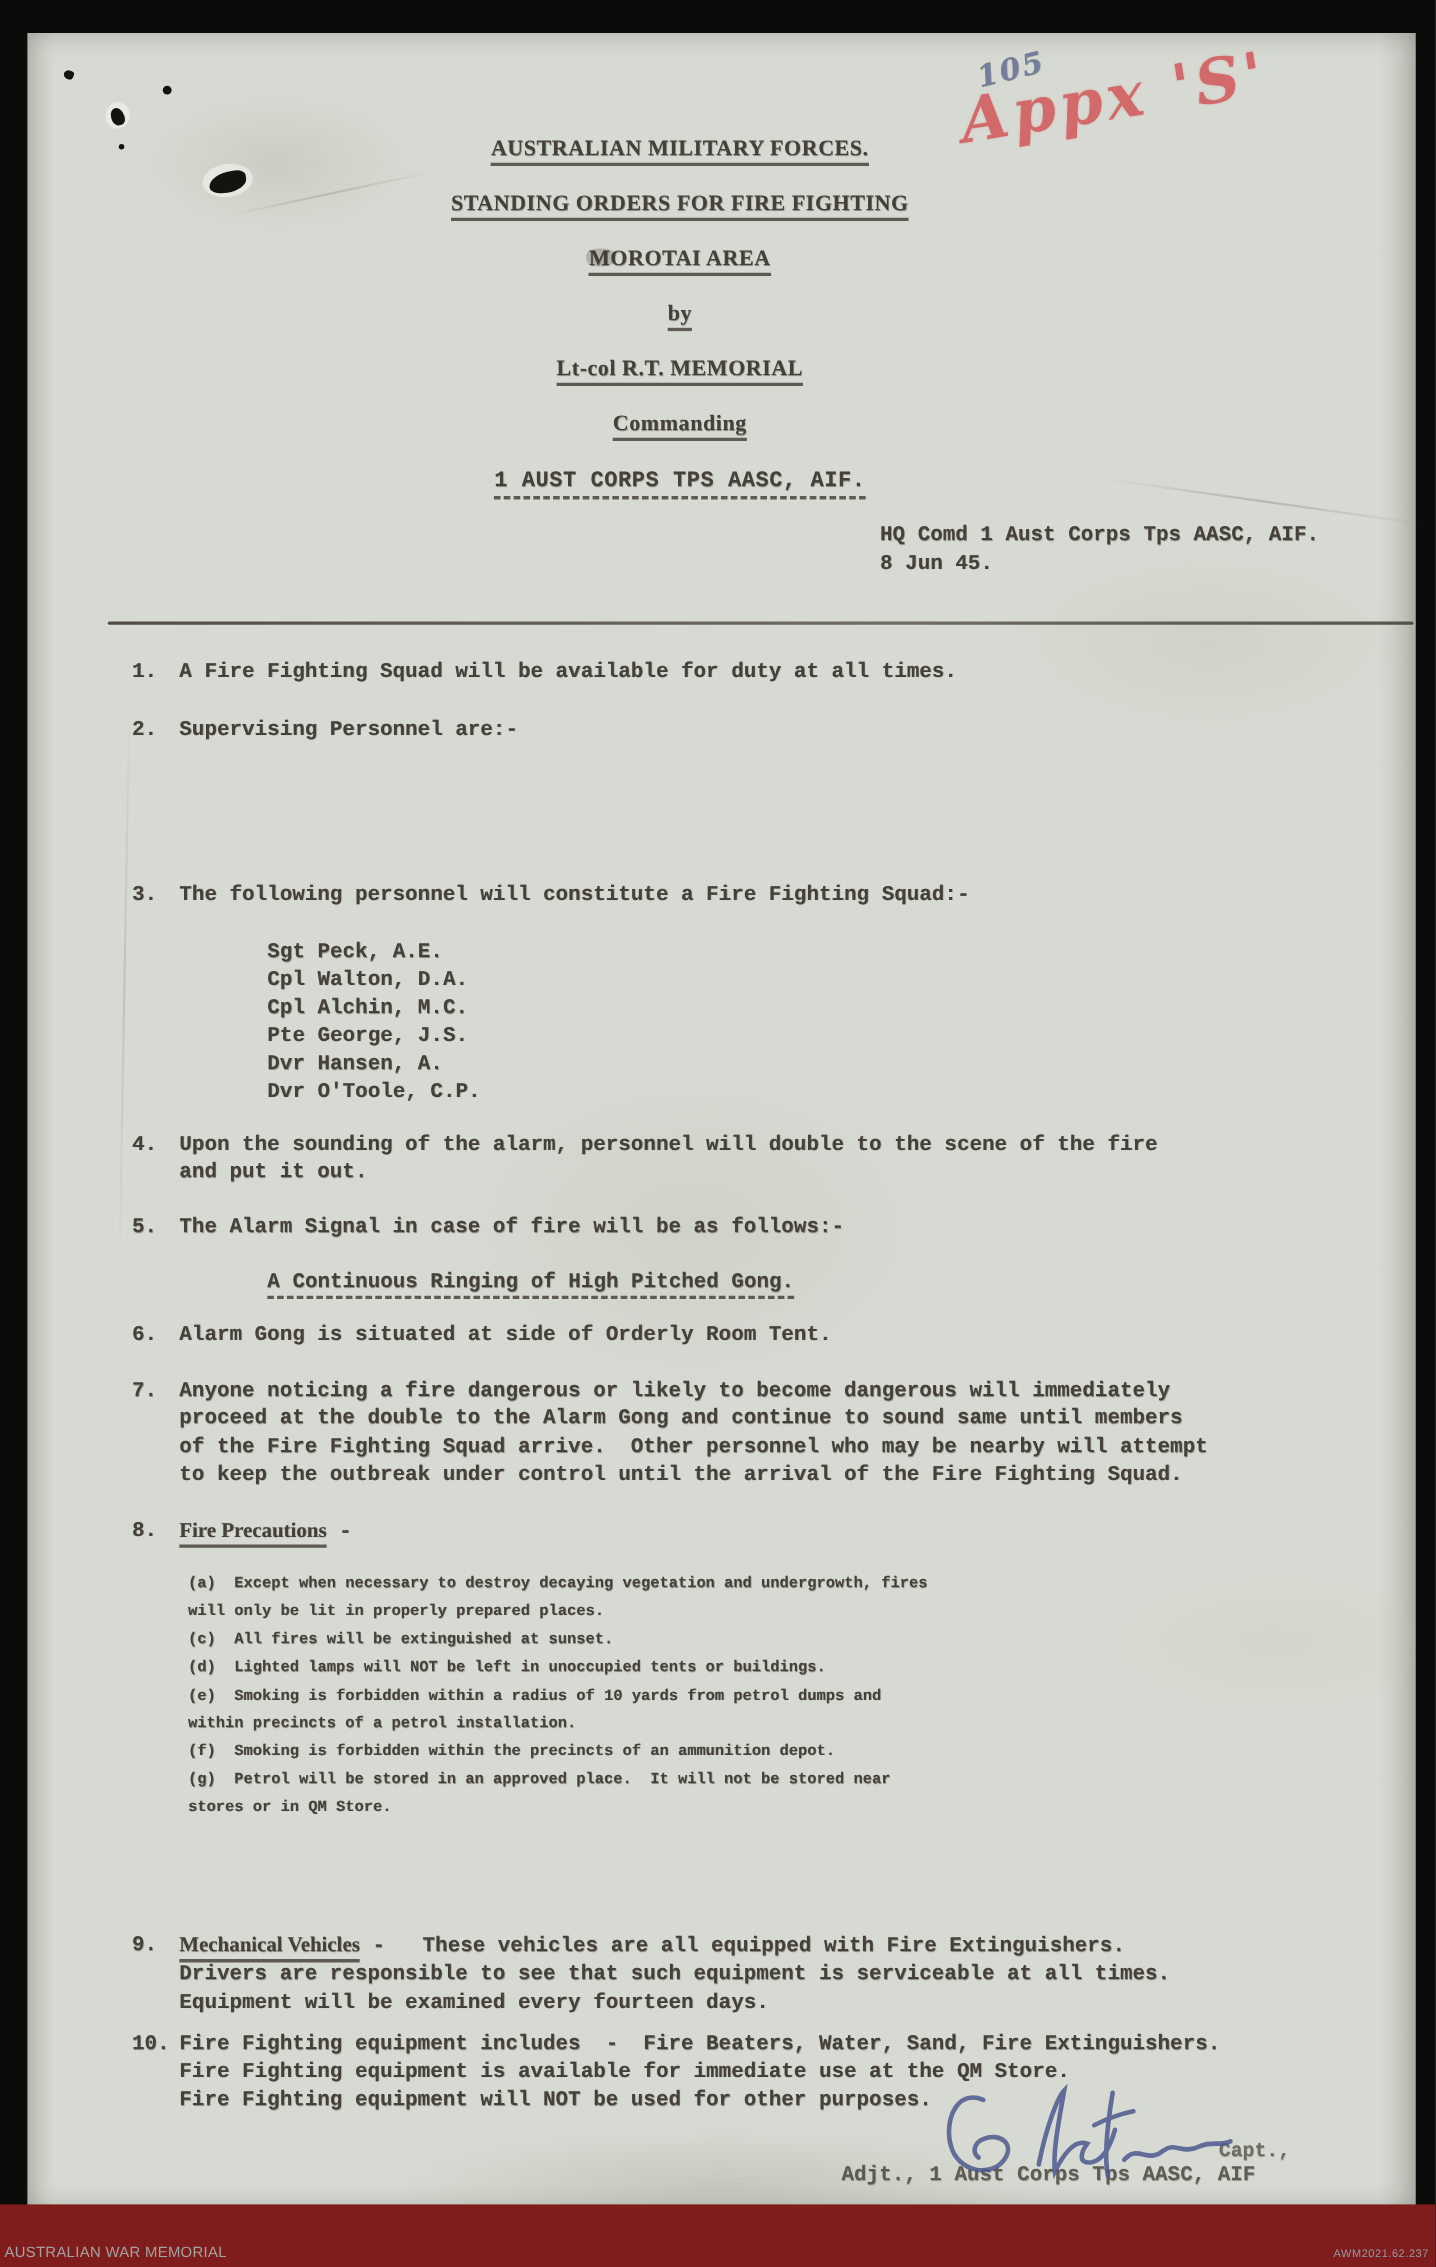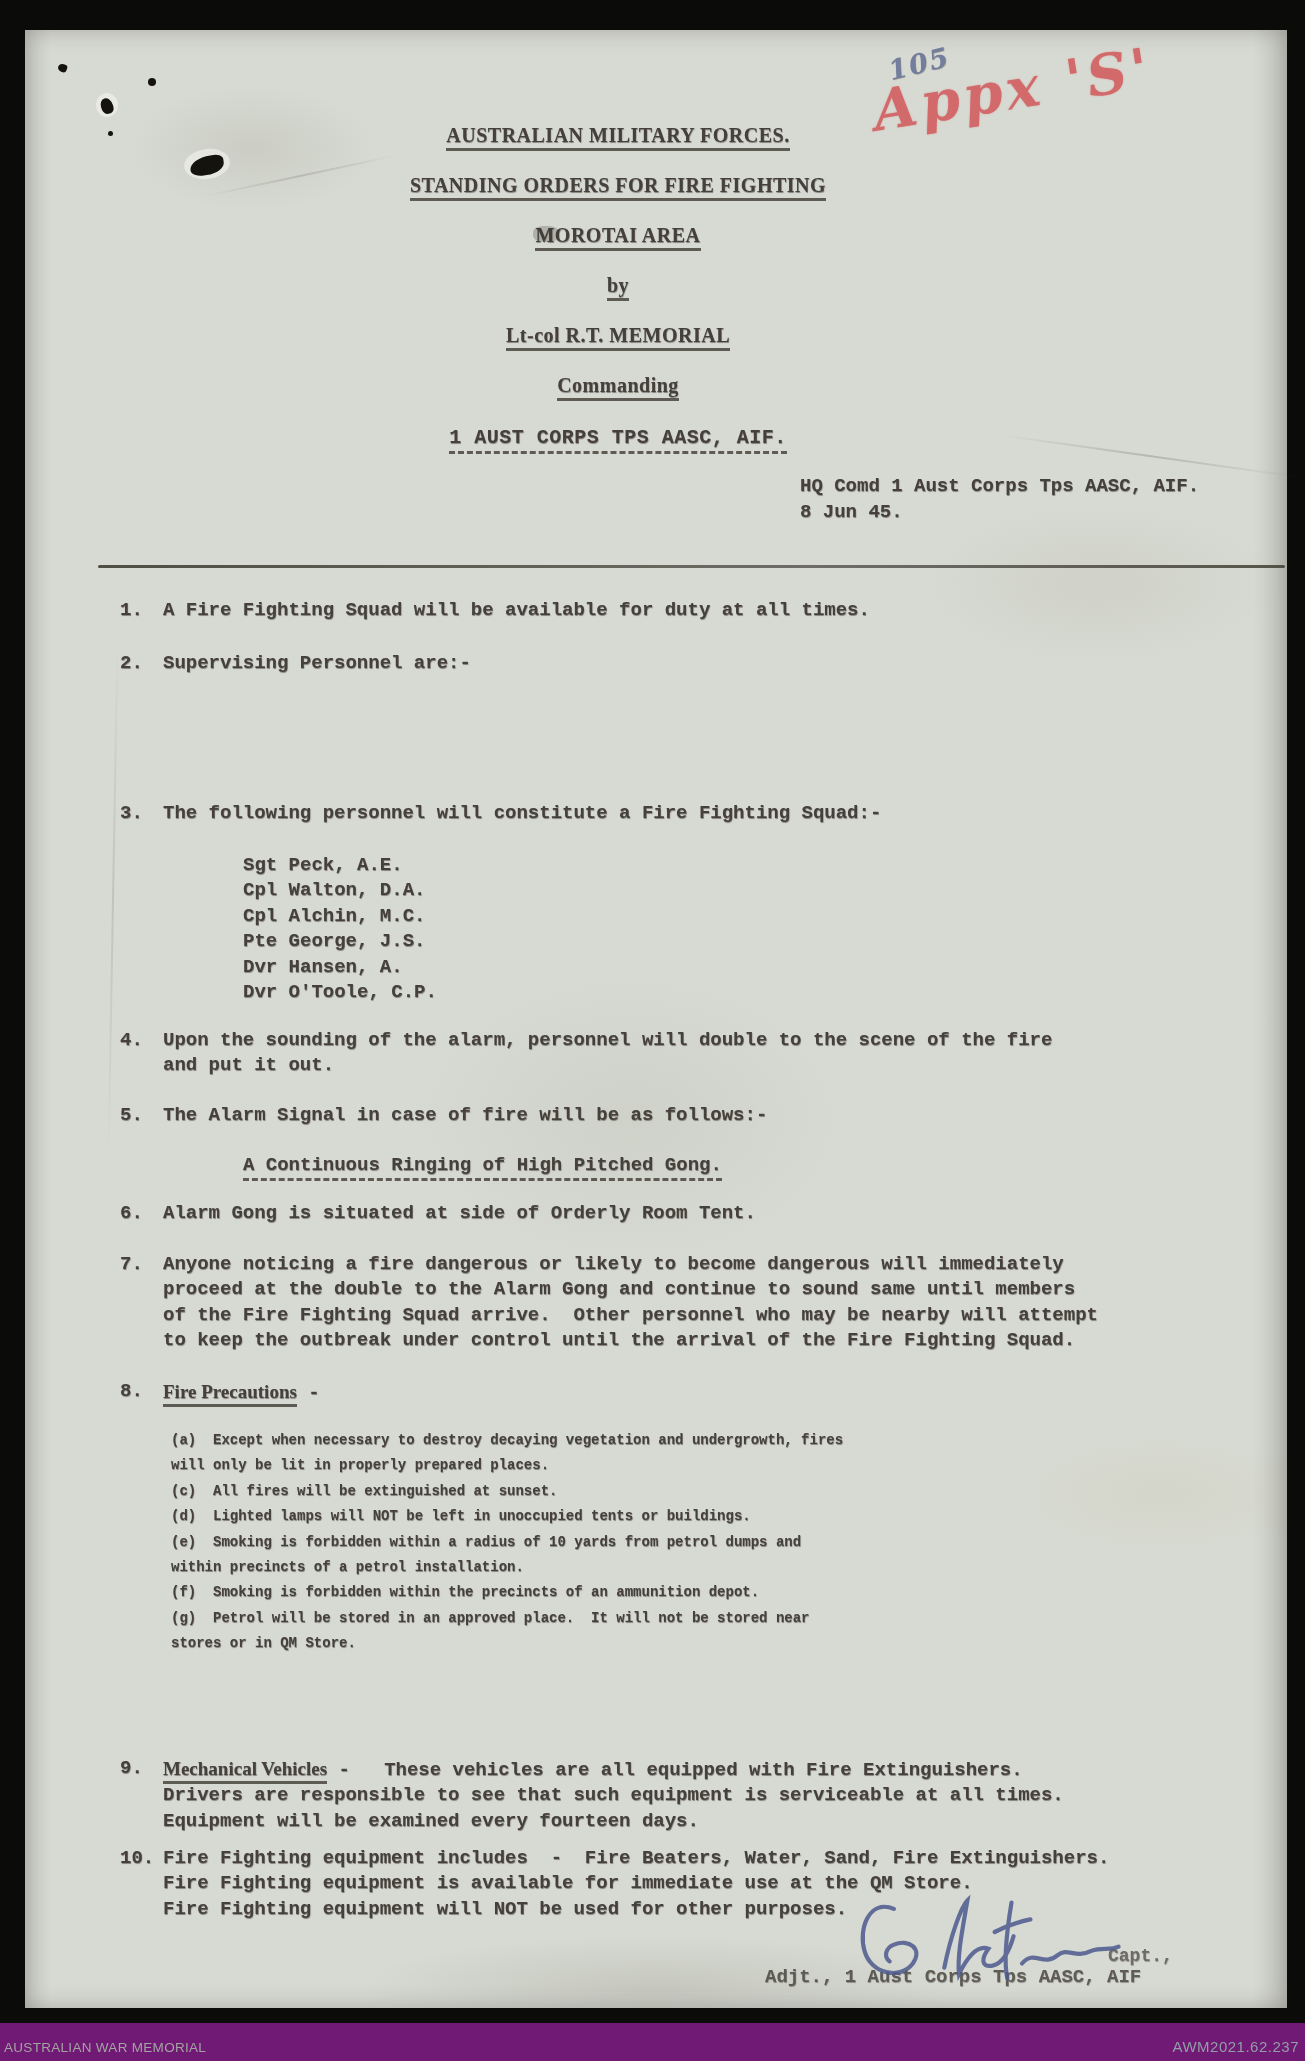--- a/index.html
+++ b/index.html
@@ -44,24 +44,24 @@
   .annot-red{position:absolute;left:847px;top:26px;font:italic 700 56px "DejaVu Serif",serif;
              color:#d2575a;transform:rotate(-9deg);letter-spacing:4px;opacity:0.85;
              text-shadow:0 0 2px rgba(210,87,90,0.45);}
   .annot-pencil{position:absolute;left:863px;top:18px;font:italic 700 27px "DejaVu Serif",serif;
              color:#5b6790;transform:rotate(-14deg);opacity:0.8;letter-spacing:2px;}
   
   .tear{position:absolute;background:#14130e;}
   .tear-halo{position:absolute;background:rgba(247,247,242,0.55);border-radius:50%;}
   .crease{position:absolute;height:2px;}
   
-  .footerbar{position:absolute;left:0;bottom:0;width:100%;height:38px;background:#701a75;
+  .footerbar{position:absolute;left:0;bottom:0;width:100%;height:57px;background:#7f1d1d;
              font-family:"Liberation Sans","DejaVu Sans",sans-serif;margin-top:19px;}
   .footer-left{position:absolute;left:4px;bottom:6px;font-size:13.5px;color:#a3a3a1;letter-spacing:0.3px;}
-  .footer-right{position:absolute;right:6px;bottom:6px;font-size:15px;color:#939da8;letter-spacing:0.5px;}
+  .footer-right{position:absolute;right:6px;bottom:6px;font-size:10px;color:#939da8;letter-spacing:0.5px;}
   .overtype{position:relative;margin-top:36px;}
   .overtype::after{content:"";position:absolute;left:-2px;top:2px;width:26px;height:16px;
              background:rgba(60,56,48,0.25);border-radius:40%;}
 </style>
 </head>
 <body>
 
 <div class="stage">
   <div class="paper ink">
 

